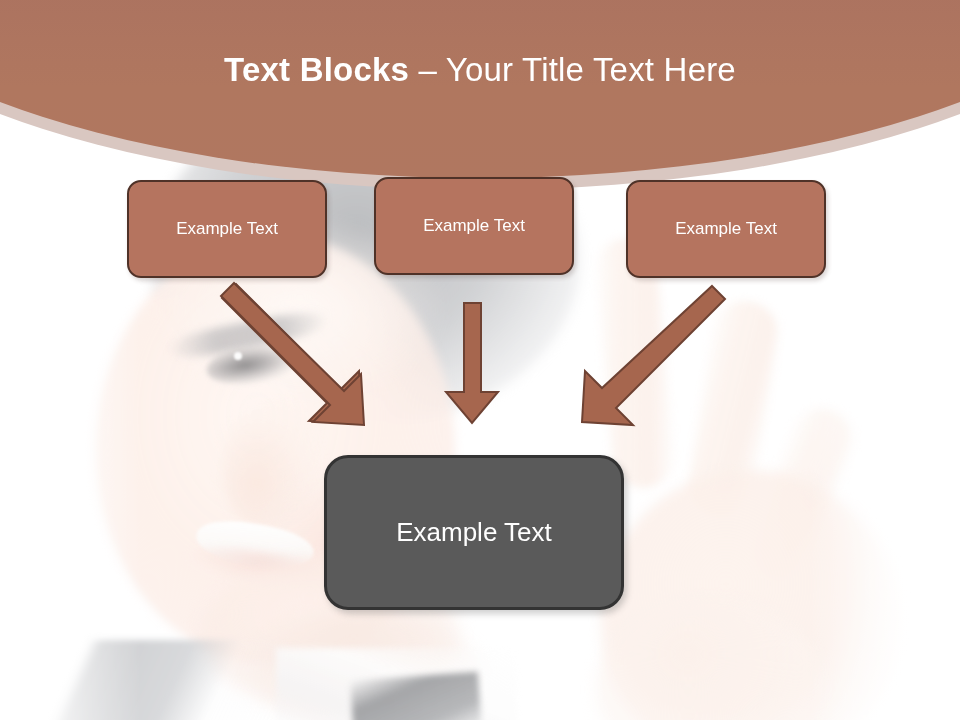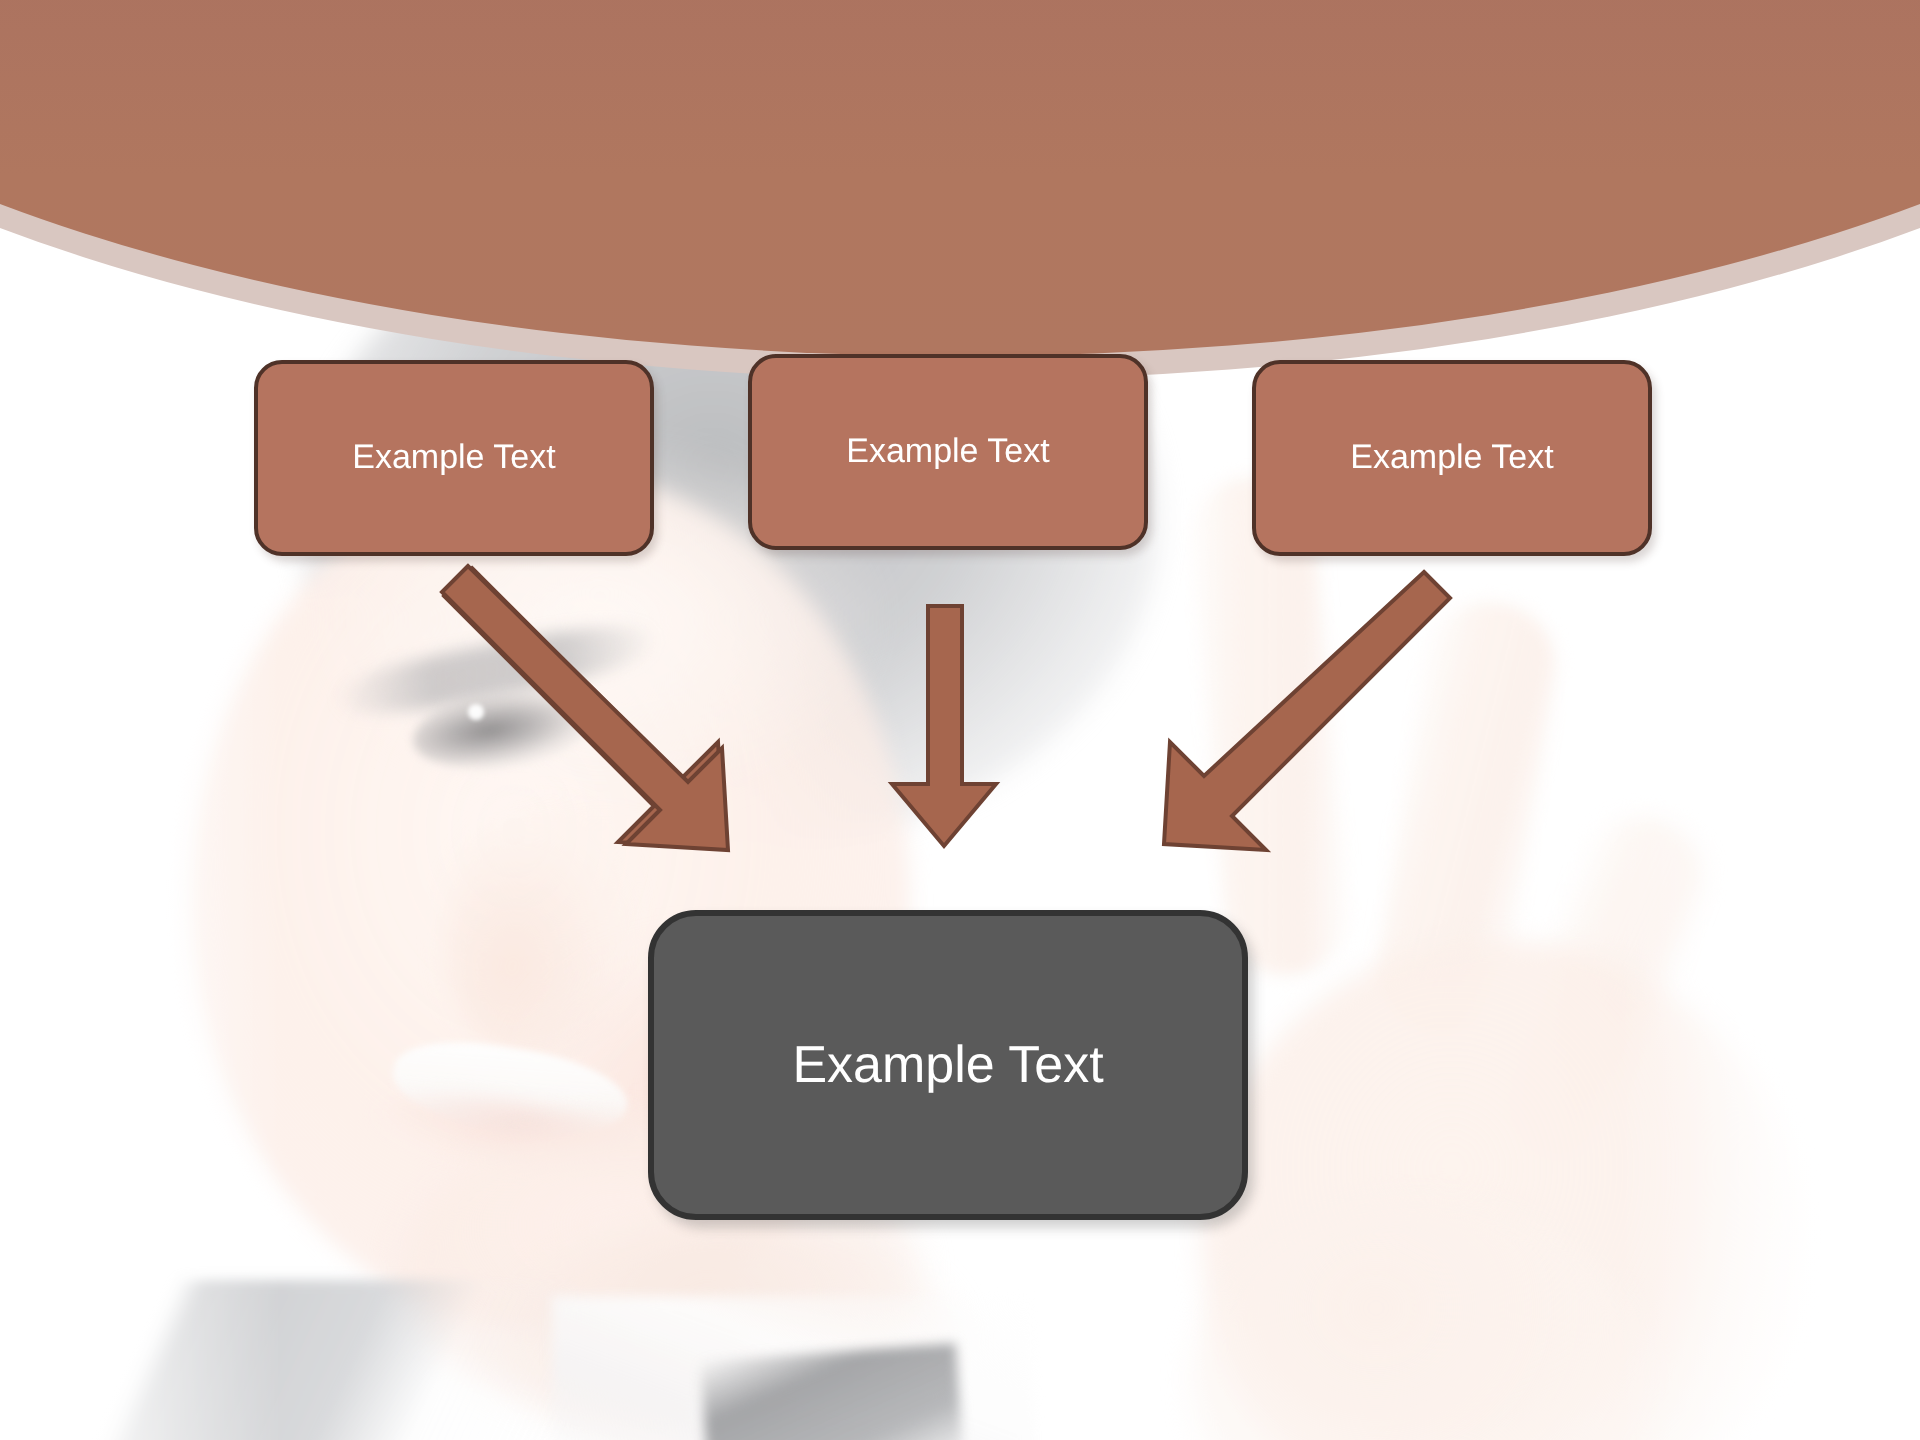--- a/index.html
+++ b/index.html
@@ -388,20 +388,23 @@
     <div class="ph ph-fade-left"></div>
     <div class="ph ph-fade-right"></div>
     <div class="ph ph-wash"></div>
   </div>
 
   <div id="header-band">
     <div id="header-arc-accent"></div>
     <div id="header-arc"></div>
   </div>
 
+  <div id="title">
+    <span class="t-strong">Text Blocks</span><span class="t-light"> – </span><span class="t-light">Your Title Text Here</span>
+  </div>
 
   <svg id="arrow-layer" viewBox="0 0 960 720">
 
     <polygon class="arrow-shape" points="233,286 222,298 327,403 309,421 362,424 359,371 341,389 236,284" transform="translate(0,0)"></polygon>
 
     <g>
       <polygon class="arrow-shape" points="234,283 221,296 330,405 313,422 364,425 361,374 344,391"></polygon>
     </g>
 
     <polygon class="arrow-shape" points="464,303 481,303 481,392 498,392 472,423 446,392 464,392"></polygon>

